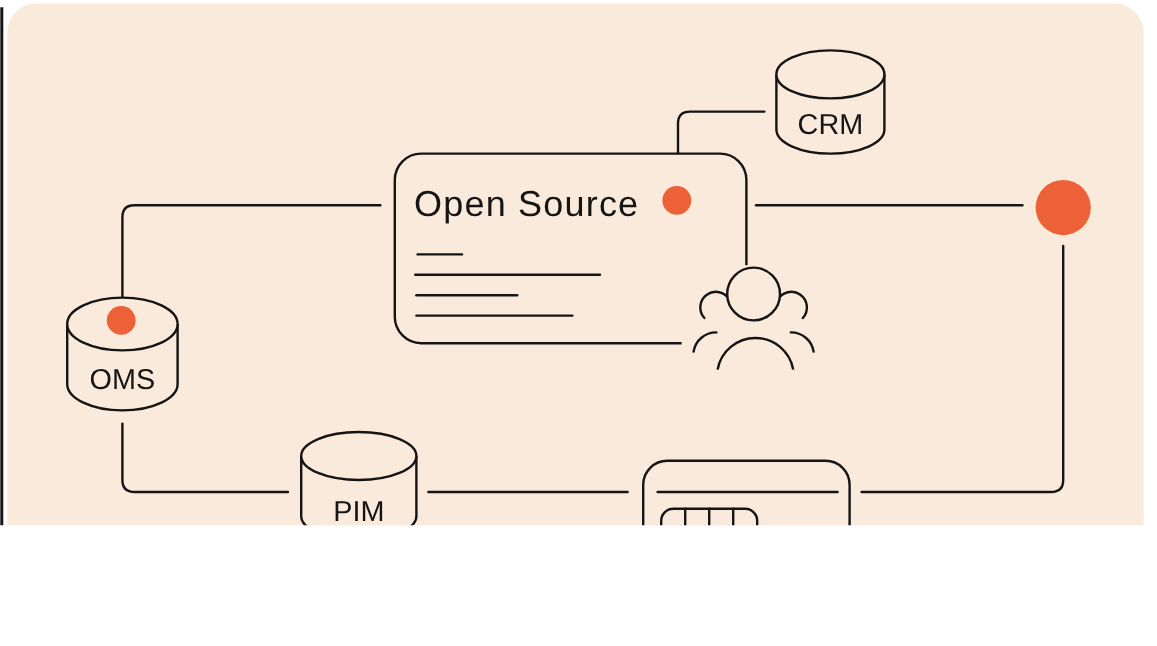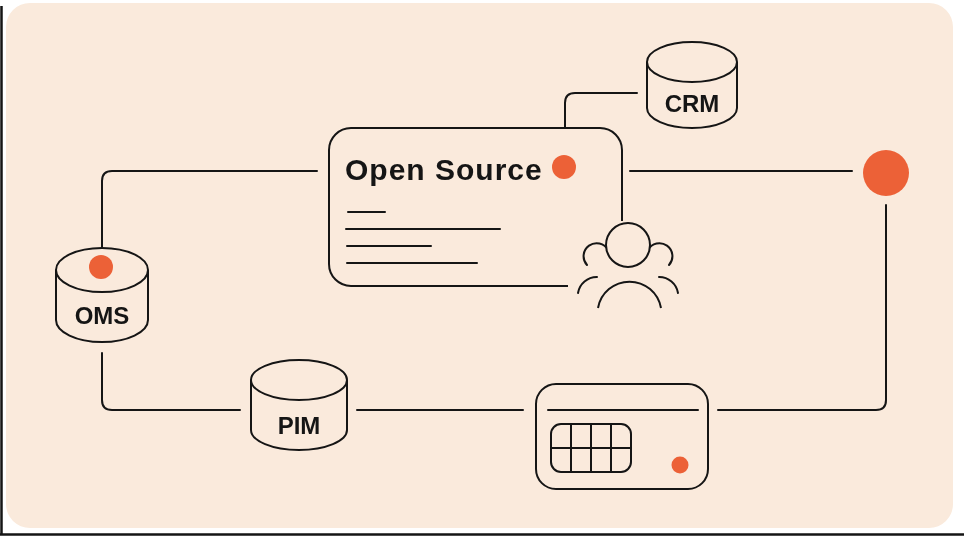--- a/index.html
+++ b/index.html
@@ -3,24 +3,23 @@
 <meta charset="utf-8">
 <style>
   :root{
     --page-background:#ffffff;
     --panel-background:#faeadc;
     --stroke:#151515;
     --accent:#ec6137;
   }
   html,body{margin:0;padding:0;background:var(--page-background);}
   .stage{
-    position:relative;width:964px;height:538px;overflow:hidden;
+    position:relative;width:964px;height:438px;overflow:hidden;
     background:var(--page-background);
     font-family:"Liberation Sans", sans-serif;
-    font-weight:bold;
   }
   svg{position:absolute;left:0;top:0;display:block;}
   .panel-fill{fill:var(--panel-background);}
   .ln{stroke:var(--stroke);stroke-width:2;fill:none;stroke-linecap:round;}
   .shape{stroke:var(--stroke);stroke-width:2;fill:var(--panel-background);}
   .shape-stroke{stroke:var(--stroke);stroke-width:2;fill:none;stroke-linecap:round;}
   .mask-fill{fill:var(--panel-background);stroke:none;}
   .accent-fill{fill:var(--accent);stroke:none;}
   .frame{stroke:var(--stroke);fill:none;}
   .node-label{font-family:"Liberation Sans",sans-serif;font-size:24px;fill:var(--stroke);text-anchor:middle;}

